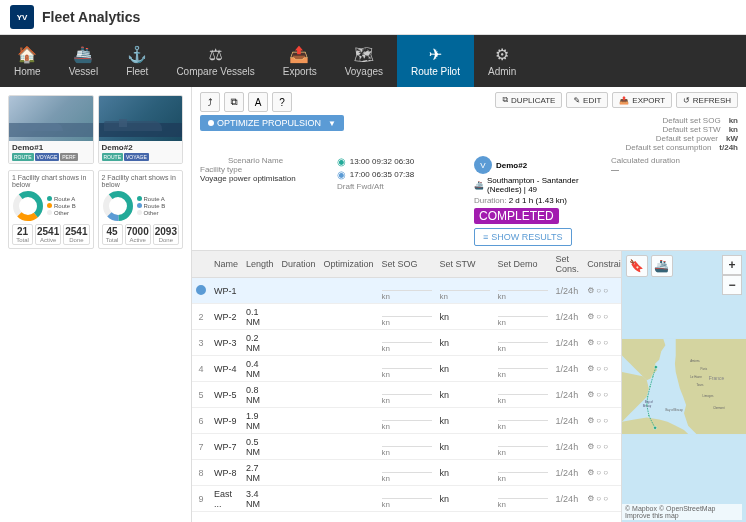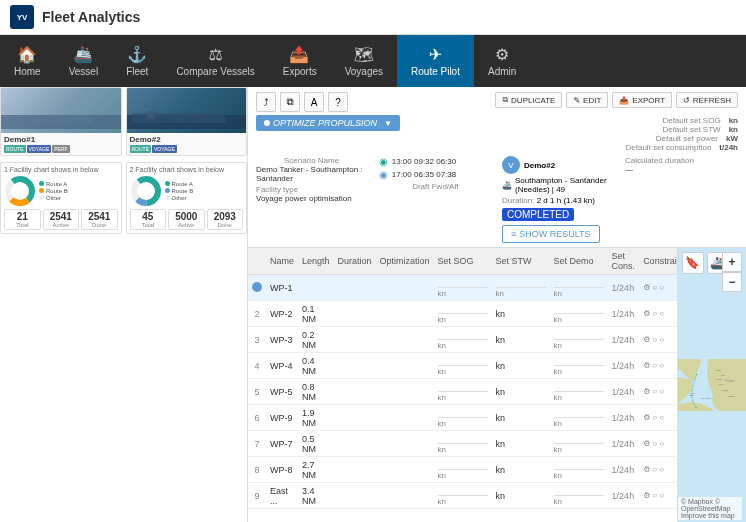--- a/index.html
+++ b/index.html
@@ -46,24 +46,25 @@
 
     
     .main-content {
       display: flex;
       height: calc(522px - 35px - 52px);
       background: #f5f5f5;
     }
 
     
     .left-panel {
-      width: 248px;
+      width: 192px;
       background: #fff;
       border-right: 1px solid #ddd;
       overflow-y: auto;
+      padding: 8px;
       flex-shrink: 0;
     }
 
     .vessel-cards {
       display: flex;
       gap: 4px;
       margin-bottom: 6px;
     }
     .vessel-card {
       flex: 1;
@@ -176,21 +177,20 @@
       align-items: center;
       gap: 3px;
       background: #5b9bd5;
       color: #fff;
       border: none;
       padding: 3px 8px;
       border-radius: 2px;
       font-size: 9px;
       cursor: pointer;
       margin-bottom: 4px;
-      font-style: italic;
     }
     .optimize-btn .dot { width: 6px; height: 6px; background: #fff; border-radius: 50%; }
 
     .action-btns {
       display: flex;
       gap: 4px;
       margin-bottom: 4px;
     }
     .action-btn {
       display: inline-flex;
@@ -327,23 +327,23 @@
     .vessel-avatar {
       width: 18px; height: 18px;
       background: #5b9bd5;
       border-radius: 50%;
       display: flex; align-items: center; justify-content: center;
       font-size: 8px; color: #fff;
     }
 
     .status-completed {
       display: inline-block;
-      background: #1d4ed8;
+      background: #a21caf;
       color: #fff;
-      font-size: 10px;
+      font-size: 12px;
       padding: 1px 5px;
       border-radius: 2px;
     }
 
   </style>
 </head>
 <body>
 
 <div class="app-header">
   <div class="app-logo">YV</div>
@@ -484,21 +484,21 @@
                 <span>Other</span>
               </div>
           </div>
         </div>
         <div class="metric-row">
           <div class="stat-box">
             <div class="metric-num">45</div>
             <div class="metric-label">Total</div>
           </div>
           <div class="stat-box">
-            <div class="metric-num">5000</div>
+            <div class="metric-num">7000</div>
             <div class="metric-label">Active</div>
           </div>
           <div class="stat-box">
             <div class="metric-num">2093</div>
             <div class="metric-label">Done</div>
           </div>
         </div>
       </div>
     </div>
   </div>
@@ -558,34 +558,33 @@
               <span style="color:#888;">Default set consumption</span>
               <span style="font-weight:bold;">t/24h</span>
             </div>
           </div>
         </div>
       </div>
 
       <div style="display:flex; gap:10px; margin-top:4px; font-size:8px;">
         <div style="flex:1;">
           <div style="color:#888;padding-left:28px;">Scenario Name</div>
-          <div style="color:#333; margin-bottom:2px;">Demo Tanker - Southampton : Santander</div>
           <div style="color:#888;">Facility type</div>
           <div style="color:#333;">Voyage power optimisation</div>
         </div>
         <div style="flex:1;">
           <div style="display:flex; align-items:center; gap:4px; margin-bottom:2px;">
             <span style="color:#2a9; font-size:10px;">◉</span>
             <span style="color:#333;">13:00 09:32 06:30</span>
           </div>
           <div style="display:flex; align-items:center; gap:4px; margin-bottom:2px;">
             <span style="color:#5b9bd5; font-size:10px;">◉</span>
             <span style="color:#333;">17:00 06:35 07:38</span>
           </div>
-          <div style="display:flex; gap:4px;justify-content:center;">
+          <div style="display:flex; gap:4px;">
             <span style="color:#888;">Draft Fwd/Aft</span>
           </div>
         </div>
         <div style="flex:1;">
           <div class="vessel-name-display">
             <div class="vessel-avatar">V</div>
             <span style="font-weight:bold;">Demo#2</span>
           </div>
           <div style="display:flex; align-items:center; gap:3px; margin-bottom:2px;">
             <span>🚢</span>

